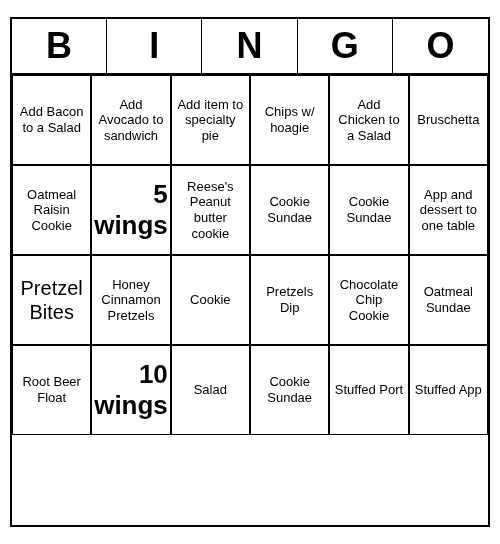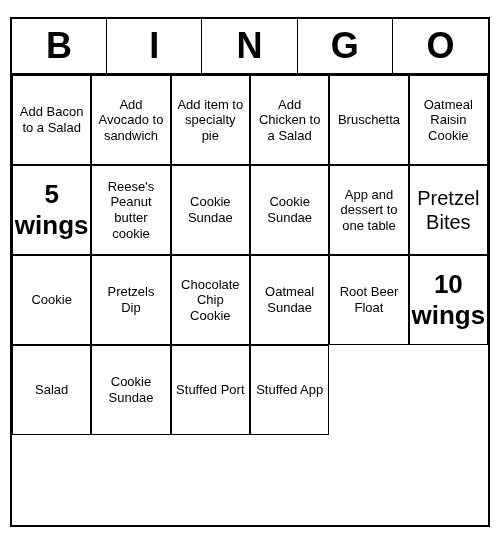--- a/index.html
+++ b/index.html
@@ -44,20 +44,21 @@
       text-align: center;
       padding: 4px;
       font-size: 13px;
       line-height: 1.2;
       word-wrap: break-word;
       overflow: hidden;
     }
     .bingo-cell.large-text {
       font-size: 26px;
       font-weight: bold;
+      text-align: right;
     }
     .bingo-cell.medium-large {
       font-size: 20px;
       font-weight: normal;
     }
   </style>
 </head>
 <body>
 
 <div class="bingo-card">
@@ -65,29 +66,31 @@
   <div class="bingo-header-cell">B</div>
       <div class="bingo-header-cell">I</div>
       <div class="bingo-header-cell">N</div>
       <div class="bingo-header-cell">G</div>
       <div class="bingo-header-cell">O</div>
     </div>
   <div class="bingo-grid">
   <div class="bingo-cell">Add Bacon to a Salad</div>
       <div class="bingo-cell">Add Avocado to sandwich</div>
       <div class="bingo-cell">Add item to specialty pie</div>
+      <div class="bingo-cell">Chips w/ hoagie</div>
       <div class="bingo-cell">Add Chicken to a Salad</div>
       <div class="bingo-cell">Bruschetta</div>
       <div class="bingo-cell">Oatmeal Raisin Cookie</div>
       <div class="bingo-cell large-text">5 wings</div>
       <div class="bingo-cell">Reese's Peanut butter cookie</div>
       <div class="bingo-cell">Cookie Sundae</div>
       <div class="bingo-cell">Cookie Sundae</div>
       <div class="bingo-cell">App and dessert to one table</div>
       <div class="bingo-cell medium-large">Pretzel Bites</div>
+      <div class="bingo-cell">Honey Cinnamon Pretzels</div>
       <div class="bingo-cell">Cookie</div>
       <div class="bingo-cell">Pretzels Dip</div>
       <div class="bingo-cell">Chocolate Chip Cookie</div>
       <div class="bingo-cell">Oatmeal Sundae</div>
       <div class="bingo-cell">Root Beer Float</div>
       <div class="bingo-cell large-text">10 wings</div>
       <div class="bingo-cell">Salad</div>
       <div class="bingo-cell">Cookie Sundae</div>
       <div class="bingo-cell">Stuffed Port</div>
       <div class="bingo-cell">Stuffed App</div>

